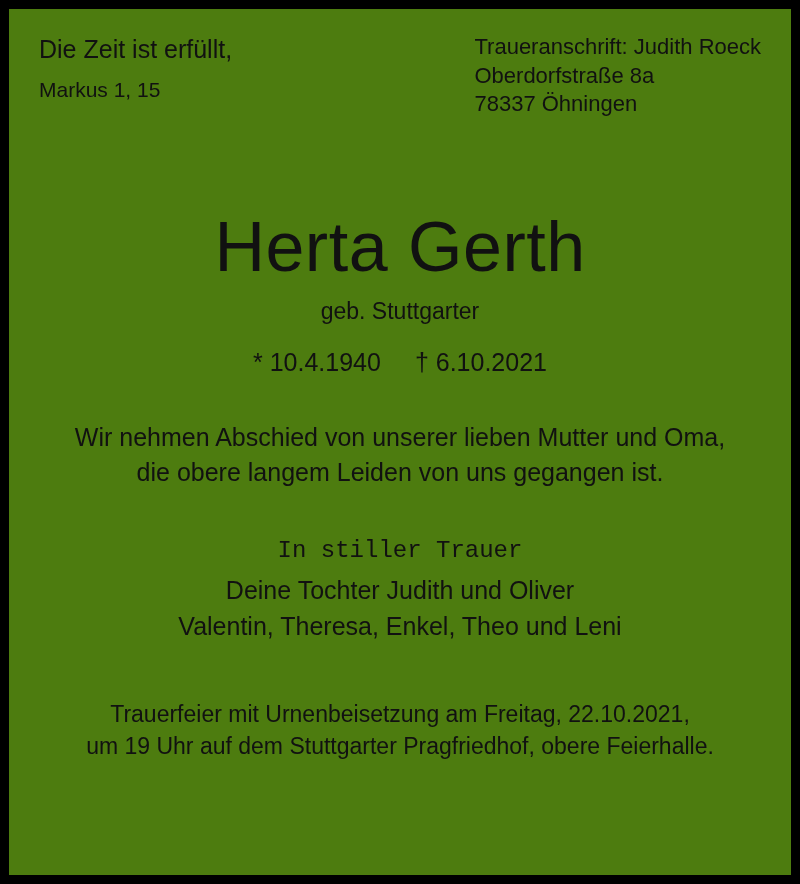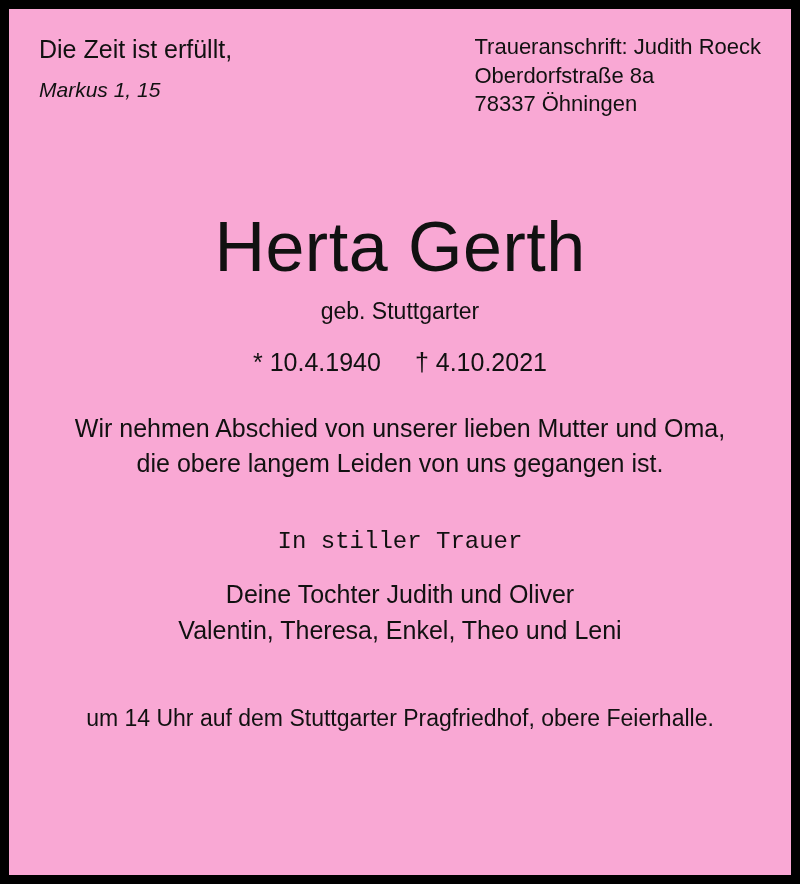--- a/index.html
+++ b/index.html
@@ -9,21 +9,21 @@
   }
   body {
     width: 800px;
     height: 884px;
     font-family: "Liberation Sans", sans-serif;
   }
   .obituary {
     box-sizing: border-box;
     width: 800px;
     height: 884px;
-    background: #f9a8d4;
+    background: #4d7c0f;
     border: 9px solid #000000;
     padding: 24px 30px 20px 30px;
     color: #111111;
     position: relative;
     overflow: hidden;
   }
   .top-row {
     display: flex;
     justify-content: space-between;
     align-items: flex-start;
@@ -31,21 +31,20 @@
   .verse {
     text-align: left;
     line-height: 1.30;
   }
   .verse-line {
     font-size: 25px;
     white-space: nowrap;
   }
   .verse-source {
     font-size: 21px;
-    font-style: italic;
     margin-top: 10px;
   }
   .address {
     text-align: left;
     line-height: 1.30;
   }
   .address-line {
     font-size: 22px;
     white-space: nowrap;
   }
@@ -67,33 +66,33 @@
     font-size: 25px;
     margin-top: 23px;
     white-space: nowrap;
   }
   .dates .gap {
     display: inline-block;
     width: 34px;
   }
   .message {
     text-align: center;
-    margin-top: 34px;
+    margin-top: 43px;
     font-size: 25px;
     line-height: 1.38;
   }
   .mourning {
     text-align: center;
     margin-top: 48px;
     font-size: 24px;
     font-family: Liberation Mono, monospace;
   }
   .family {
     text-align: center;
-    margin-top: 22px;
+    margin-top: 9px;
     font-size: 25px;
     line-height: 1.42;
   }
   .service {
     text-align: center;
     margin-top: 54px;
     font-size: 23px;
     line-height: 1.40;
   }
 </style>
@@ -114,33 +113,34 @@
       <div class="address-line">Oberdorfstraße 8a</div>
       <div class="address-line">78337 Öhningen</div>
     </div>
 
   </div>
 
   <div class="name-block">
     <div class="deceased-name">Herta Gerth</div>
     <div class="maiden-name">geb. Stuttgarter</div>
     <div class="dates">
-      <span>* 10.4.1940</span><span class="gap"></span><span>† 4.10.2021</span>
+      <span>* 10.4.1940</span><span class="gap"></span><span>† 6.10.2021</span>
     </div>
   </div>
 
   <div class="message">
     <div>Wir nehmen Abschied von unserer lieben Mutter und Oma,</div>
     <div>die obere langem Leiden von uns gegangen ist.</div>
   </div>
 
   <div class="mourning">In stiller Trauer</div>
 
   <div class="family">
     <div>Deine Tochter Judith und Oliver</div>
     <div>Valentin, Theresa, Enkel, Theo und Leni</div>
   </div>
 
   <div class="service">
-    <div>um 14 Uhr auf dem Stuttgarter Pragfriedhof, obere Feierhalle.</div>
+    <div>Trauerfeier mit Urnenbeisetzung am Freitag, 22.10.2021,</div>
+    <div>um 19 Uhr auf dem Stuttgarter Pragfriedhof, obere Feierhalle.</div>
   </div>
 
 </div>
 
 </body></html>

